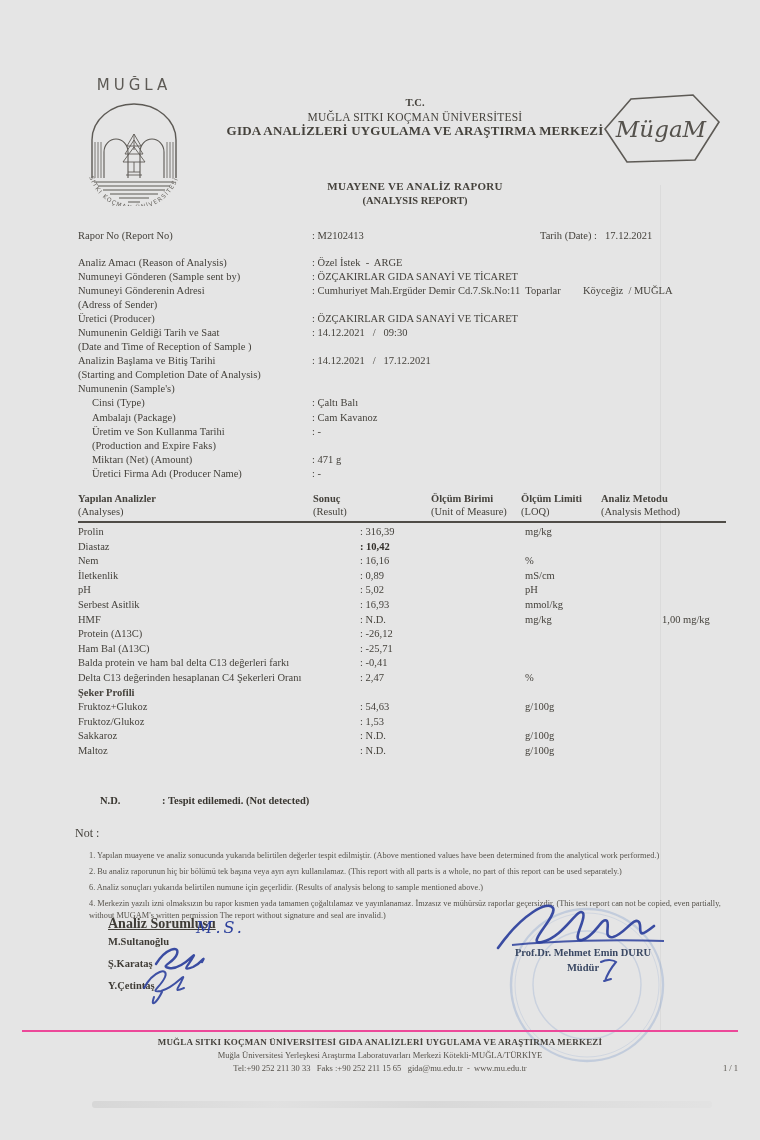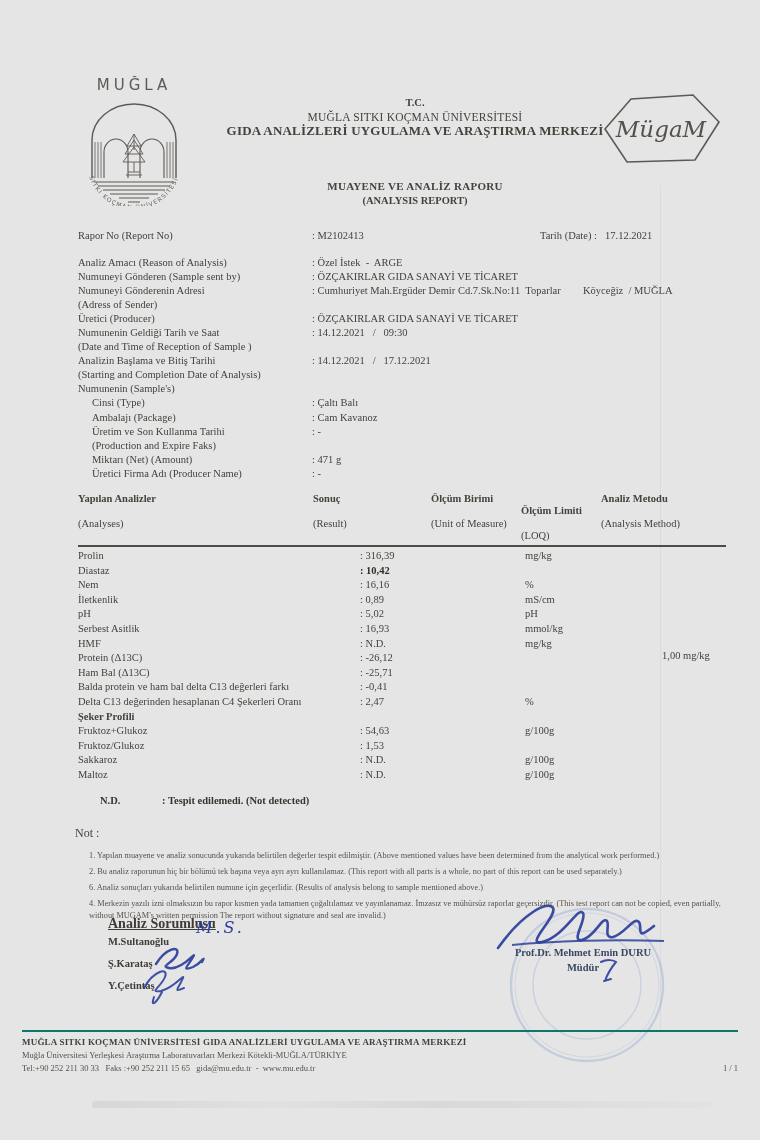--- a/index.html
+++ b/index.html
@@ -32,21 +32,21 @@
   .info-row .info-value2{ position:absolute; left:505px; white-space:pre; }
 
   
   .analysis-table{ position:absolute; left:78px; top:492px; width:648px; font-size:10.5px; }
   .tbl-head .trow{ display:flex; line-height:13px; }
   .tbl-head .l1{ font-weight:bold; }
   .trow{ display:flex; }
   .c-name{ width:235px; flex:none; }
   .c-result{ width:118px; flex:none; white-space:pre; }
   .c-unit{ width:90px; flex:none; }
-  .c-loq{ width:80px; flex:none;margin-top:12px; }
+  .c-loq{ width:80px; flex:none; }
   .c-method{ flex:1; }
   .head-rule{ border-bottom:2.5px solid #4f4c47; margin-top:3px; margin-bottom:2px; }
   #table-rows .trow{ height:14.6px; line-height:14.6px;gap:47px; }
   #table-rows .strong{ font-weight:bold; color:#322f2a; }
   #table-rows .section .c-name{ font-weight:bold; }
 
   
   .nd-note{ position:absolute; left:100px; top:795px; font-size:10.5px; font-weight:bold; color:#38352f; }
   .nd-note .abbr{ display:inline-block; width:62px; }
   .notes{ position:absolute; left:75px; top:826px; width:665px; }
@@ -56,21 +56,21 @@
   
   .sig-left-title{ position:absolute; left:108px; top:916px; font-size:14px; font-weight:bold; text-decoration:underline; color:#3f3c36; }
   .signer{ position:absolute; left:108px; font-size:10.5px; font-weight:bold; color:#3f3c36; }
   .ms-hand{ position:absolute; left:196px; top:918px; font-size:16px; font-style:italic; letter-spacing:3px; color:var(--sig-blue); font-family:"DejaVu Serif",serif; }
   .sig-svg{ position:absolute; }
   .stamp{ position:absolute; left:505px; top:903px; width:165px; height:165px; }
   .director-name{ position:absolute; left:468px; top:947px; width:230px; text-align:center; font-size:10.5px; font-weight:bold; color:#3a4863; z-index:3; }
   .director-title{ position:absolute; left:468px; top:962px; width:230px; text-align:center; font-size:10.5px; font-weight:bold; color:#3a4863; z-index:3; }
 
   
-  .footer{ position:absolute; left:22px; top:1030px; width:716px; border-top:2px solid #0f766e; text-align:left; z-index:4; background:transparent; }
+  .footer{ position:absolute; left:22px; top:1030px; width:716px; border-top:2px solid #ec4899; text-align:center; z-index:4; background:transparent; }
   .f1{ font-size:9px; font-weight:bold; margin-top:5px; letter-spacing:.2px; color:#45423c; }
   .f2{ font-size:8.5px; margin-top:3px; color:#56524b; }
   .f3{ font-size:8.5px; margin-top:3px; color:#56524b; white-space:pre; }
   .page-num{ position:absolute; right:22px; top:1063px; font-size:8.5px; color:#56524b; }
 
   
   .scan-line-v{ position:absolute; left:660px; top:185px; width:1px; height:845px; background:rgba(60,60,60,.06); }
   .scan-smudge{ position:absolute; left:92px; top:1101px; width:620px; height:7px;
     background:linear-gradient(to right, rgba(90,90,90,.10), rgba(90,90,90,.03) 30%, rgba(90,90,90,.09) 55%, rgba(90,90,90,.02)); border-radius:3px; }
 </style>

